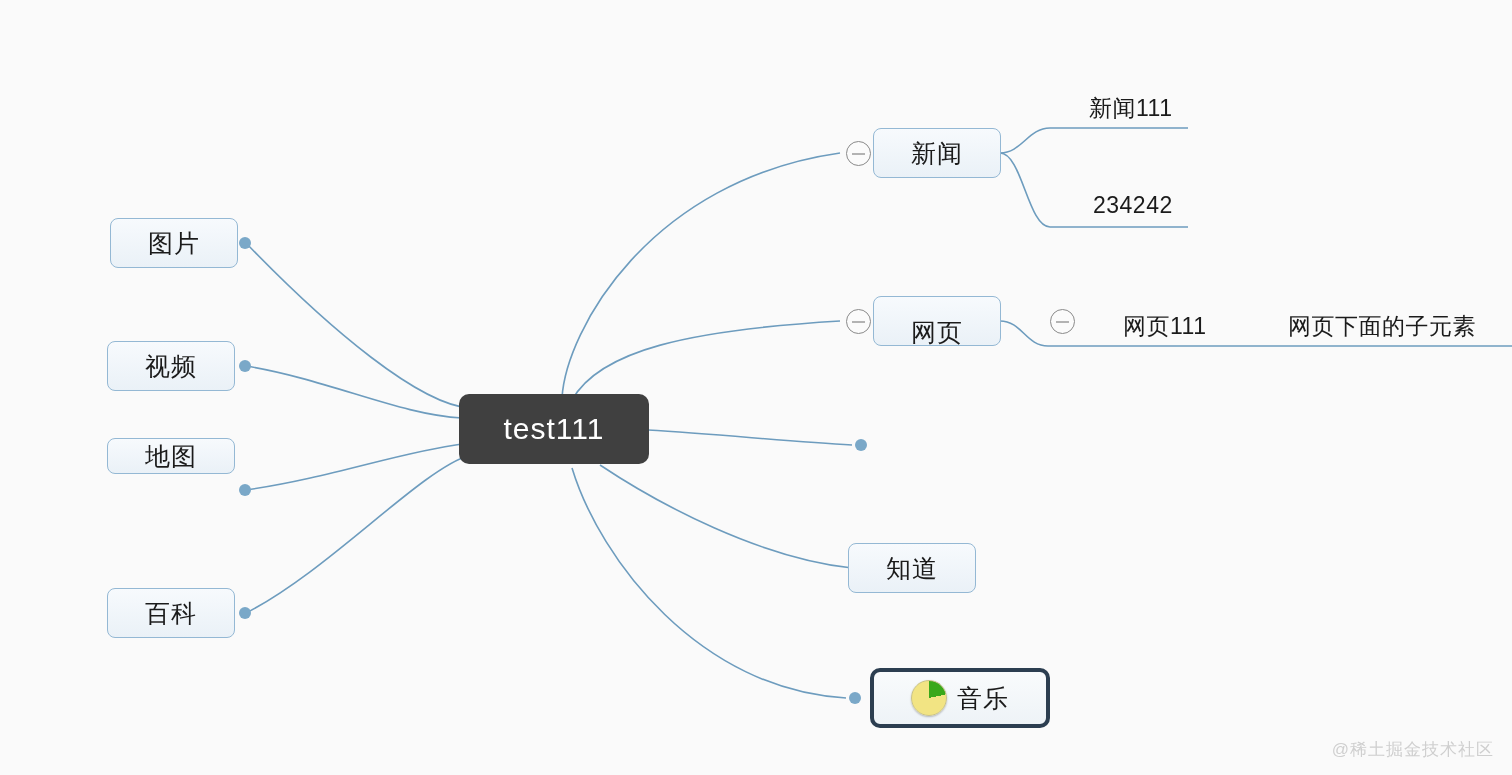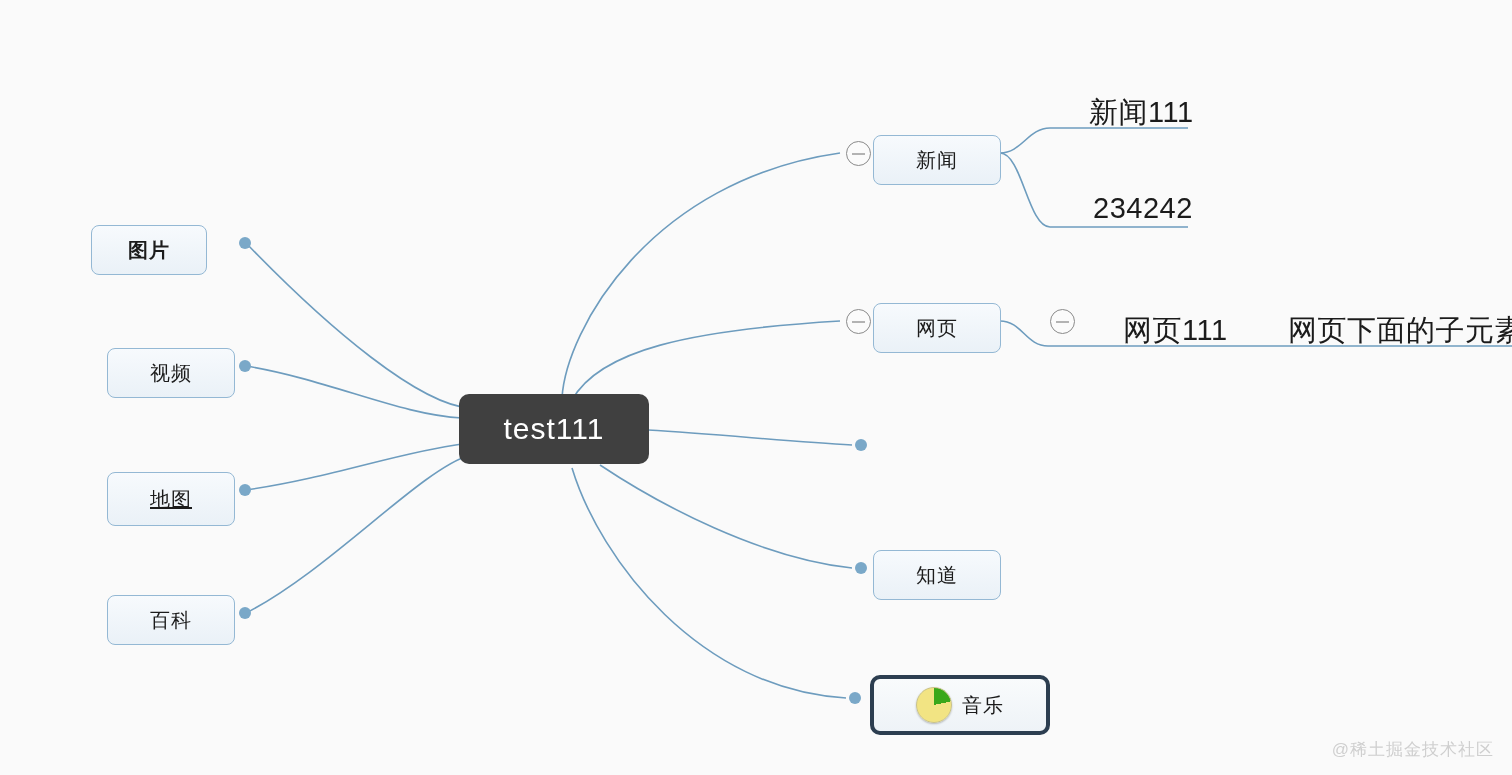--- a/index.html
+++ b/index.html
@@ -33,24 +33,23 @@
   .node {
     position: absolute;
     box-sizing: border-box;
     border: 1px solid #94b8d4;
     border-radius: 8px;
     background: linear-gradient(180deg, #f7fafd 0%, #eaf1f7 100%);
     display: flex;
     align-items: center;
     justify-content: center;
     color: #1b1b1b;
-    font-size: 20px;
+    font-size: 25px;
     letter-spacing: 1px;
     white-space: nowrap;
-    margin-top: 7px;
   }
   .node .label {
     line-height: 1;
   }
 
   
   .root {
     position: absolute;
     box-sizing: border-box;
     background: #404040;
@@ -104,21 +103,21 @@
     right: 5px;
     top: 50%;
     height: 1px;
     background: #6d6d6d;
     transform: translateY(-0.5px);
   }
 
   
   .text-node {
     position: absolute;
-    font-size: 29px;
+    font-size: 23px;
     color: #1b1b1b;
     white-space: nowrap;
     letter-spacing: 0.5px;
   }
 
   
   .watermark {
     position: absolute;
     right: 18px;
     bottom: 14px;
@@ -164,29 +163,29 @@
         <circle cx="861" cy="568" r="6"></circle>
         <circle cx="855" cy="698" r="6"></circle>
       </g>
     </g>
   </svg>
 
   <div class="root" style="left:459px; top:394px; width:190px; height:70px;">
     <span class="label">test111</span>
   </div>
 
-  <div class="node" style="left:91px; top:218px; width:116px; height:50px;font-weight:bold;">
+  <div class="node" style="left:110px; top:218px; width:128px; height:50px;">
     <span class="label">图片</span>
   </div>
 
   <div class="node" style="left:107px; top:341px; width:128px; height:50px;">
     <span class="label">视频</span>
   </div>
 
-  <div class="node" style="left:107px; top:465px; width:128px; height:54px;text-decoration:underline;">
+  <div class="node" style="left:107px; top:438px; width:128px; height:36px;">
     <span class="label">地图</span>
   </div>
 
   <div class="node" style="left:107px; top:588px; width:128px; height:50px;align-items:center;">
     <span class="label">百科</span>
   </div>
 
   <div class="toggle" style="left:846px; top:141px;"></div>
   <div class="node" style="left:873px; top:128px; width:128px; height:50px;">
     <span class="label">新闻</span>
@@ -194,35 +193,35 @@
 
   <div class="text-node" style="left:1089px; top:93px;">
     <span>新闻111</span>
   </div>
 
   <div class="text-node" style="left:1093px; top:192px;">
     <span>234242</span>
   </div>
 
   <div class="toggle" style="left:846px; top:309px;"></div>
-  <div class="node" style="left:873px; top:296px; width:128px; height:50px;">
+  <div class="node" style="left:873px; top:296px; width:128px; height:50px;align-items:flex-end;">
     <span class="label">网页</span>
   </div>
 
   <div class="toggle" style="left:1050px; top:309px;"></div>
   <div class="text-node" style="left:1093px; top:311px;margin-left:30px;">
     <span>网页111</span>
   </div>
 
   <div class="text-node" style="left:1288px; top:311px;">
     <span>网页下面的子元素</span>
   </div>
 
 
-  <div class="node" style="left:873px; top:543px; width:128px; height:50px;">
+  <div class="node" style="left:848px; top:543px; width:128px; height:50px;">
     <span class="label">知道</span>
   </div>
 
   <div class="node selected" style="left:870px; top:668px; width:180px; height:60px;">
     <span class="pie-icon"></span>
     <span class="label">音乐</span>
   </div>
 
   <div class="watermark">
     <span>@稀土掘金技术社区</span>

